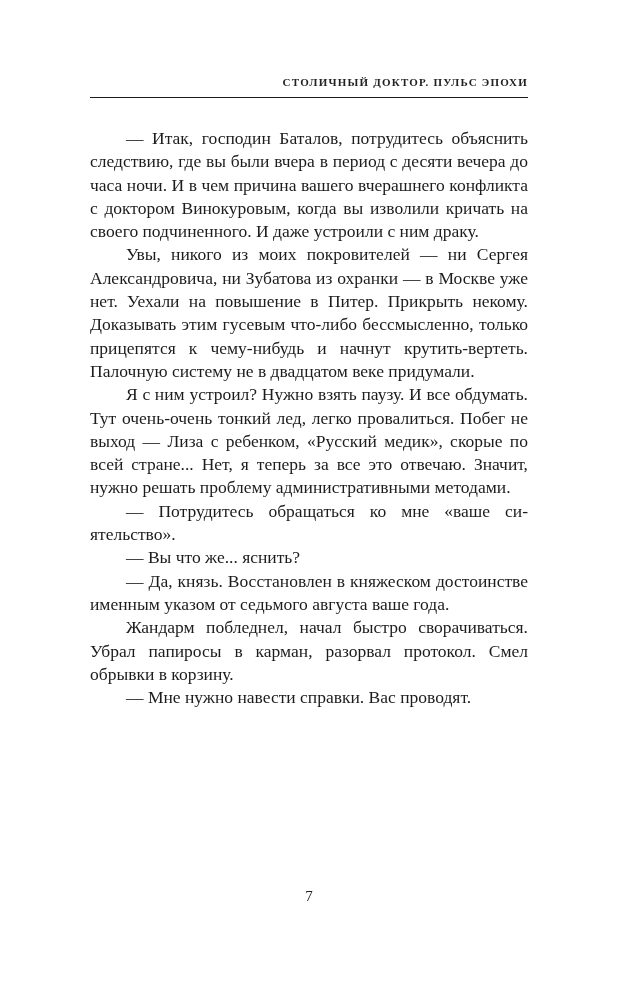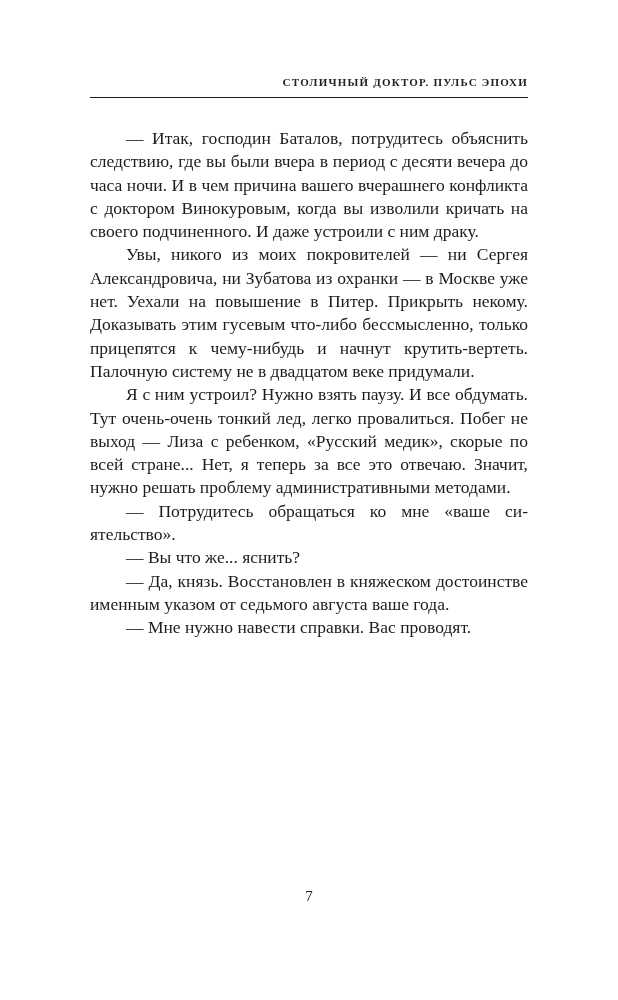--- a/index.html
+++ b/index.html
@@ -76,18 +76,19 @@
 
   <hr class="header-rule">
 
   <main class="body-text">
     <p>— Итак, господин Баталов, потрудитесь объ­яснить следствию, где вы были вчера в период с десяти вечера до часа ночи. И в чем причина вашего вчерашнего конфликта с доктором Вино­куровым, когда вы изволили кричать на своего подчиненного. И даже устроили с ним драку.</p>
     <p>Увы, никого из моих покровителей — ни Сер­гея Александровича, ни Зубатова из охранки — в Москве уже нет. Уехали на повышение в Питер. Прикрыть некому. Доказывать этим гусевым что-либо бессмысленно, только прицепятся к чему-нибудь и начнут крутить-вертеть. Палочную си­стему не в двадцатом веке придумали.</p>
     <p>Я с ним устроил? Нужно взять паузу. И все обдумать. Тут очень-очень тонкий лед, легко провалиться. Побег не выход — Лиза с ребен­ком, «Русский медик», скорые по всей стране... Нет, я теперь за все это отвечаю. Значит, нуж­но решать проблему административными ме­то­дами.</p>
     <p>— Потрудитесь обращаться ко мне «ваше си­ятельство».</p>
     <p>— Вы что же... яснить?</p>
     <p>— Да, князь. Восстановлен в княжеском до­стоинстве именным указом от седьмого августа ваше года.</p>
+    <p>Жандарм побледнел, начал быстро сворачи­ваться. Убрал папиросы в карман, разорвал про­токол. Смел обрывки в корзину.</p>
     <p>— Мне нужно навести справки. Вас проводят.</p>
   </main>
 
   <div class="page-number">7</div>
 
 </div>
 
 </body></html>

